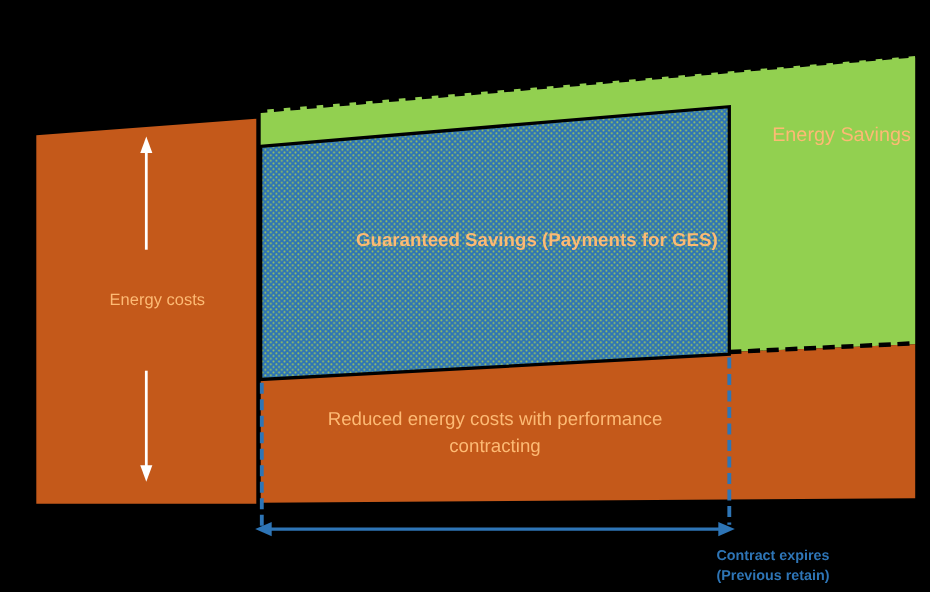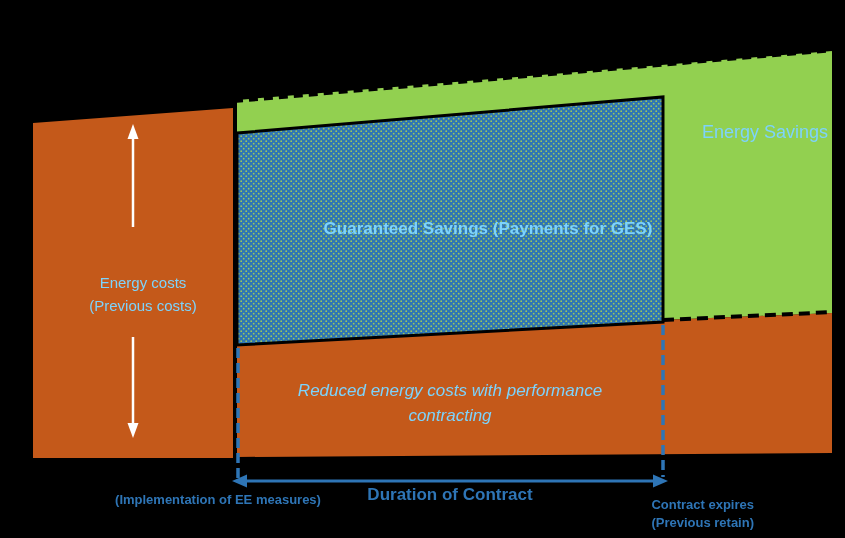--- a/index.html
+++ b/index.html
@@ -3,27 +3,27 @@
 <meta charset="utf-8">
 <style>
   html,body{margin:0;padding:0;background:#000;}
   .stage{
     position:relative;width:845px;height:538px;background:var(--bg,#000);
     font-family:"Liberation Sans",sans-serif;overflow:hidden;
   }
   .stage svg{position:absolute;left:0;top:0;}
   .lbl{position:absolute;margin:0;white-space:nowrap;}
   .lbl span{display:block;}
-  .white{color:#7dd3fc;margin-top:10px;}
+  .white{color:#fdba74;}
   .blue{color:var(--accent-blue,#2E75B6);font-weight:bold;}
   .center{text-align:center;}
   .energy-costs{left:33px;top:261px;width:220px;font-size:15px;line-height:23px;}
   .guaranteed{left:240px;top:209px;width:496px;font-size:17px;font-weight:bold;}
   .energy-savings{left:690px;top:112px;width:150px;font-size:18px;}
-  .reduced{left:240px;top:368px;width:420px;font-size:17px;line-height:25px;font-style:italic;}
+  .reduced{left:240px;top:368px;width:420px;font-size:17px;line-height:25px;}
   .start{left:88px;top:490px;width:260px;}
   .start .t1{font-size:15px;line-height:19px;}
   .start .t2{font-size:13px;line-height:19px;}
   .duration{left:330px;top:485px;width:240px;font-size:17px;}
   .expires{left:584px;top:496px;width:170px;font-size:13px;line-height:18px;text-align:right;}
 </style>
 </head>
 <body>
 
 <div class="stage">
@@ -65,36 +65,33 @@
     </g>
 
     <g style="stroke:#fff;fill:#fff">
       <line x1="133" y1="337" x2="133" y2="425" stroke-width="2.5"></line>
       <polygon points="133,438 127.5,423 138.5,423" stroke="none"></polygon>
     </g>
   </svg>
 
   <div class="lbl white center energy-costs">
     <span>Energy costs</span>
-    <span>(Previous costs)</span>
   </div>
 
   <div class="lbl white center guaranteed">Guaranteed Savings (Payments for GES)</div>
 
   <div class="lbl white center energy-savings">Energy Savings</div>
 
   <div class="lbl white center reduced">
     <span>Reduced energy costs with performance</span>
     <span>contracting</span>
   </div>
 
   <div class="lbl blue center start">
-    <span class="t2">(Implementation of EE measures)</span>
   </div>
 
-  <div class="lbl blue center duration">Duration of Contract</div>
 
   <div class="lbl blue expires">
     <span>Contract expires</span>
     <span>(Previous retain)</span>
   </div>
 
 </div>
 
 </body></html>

